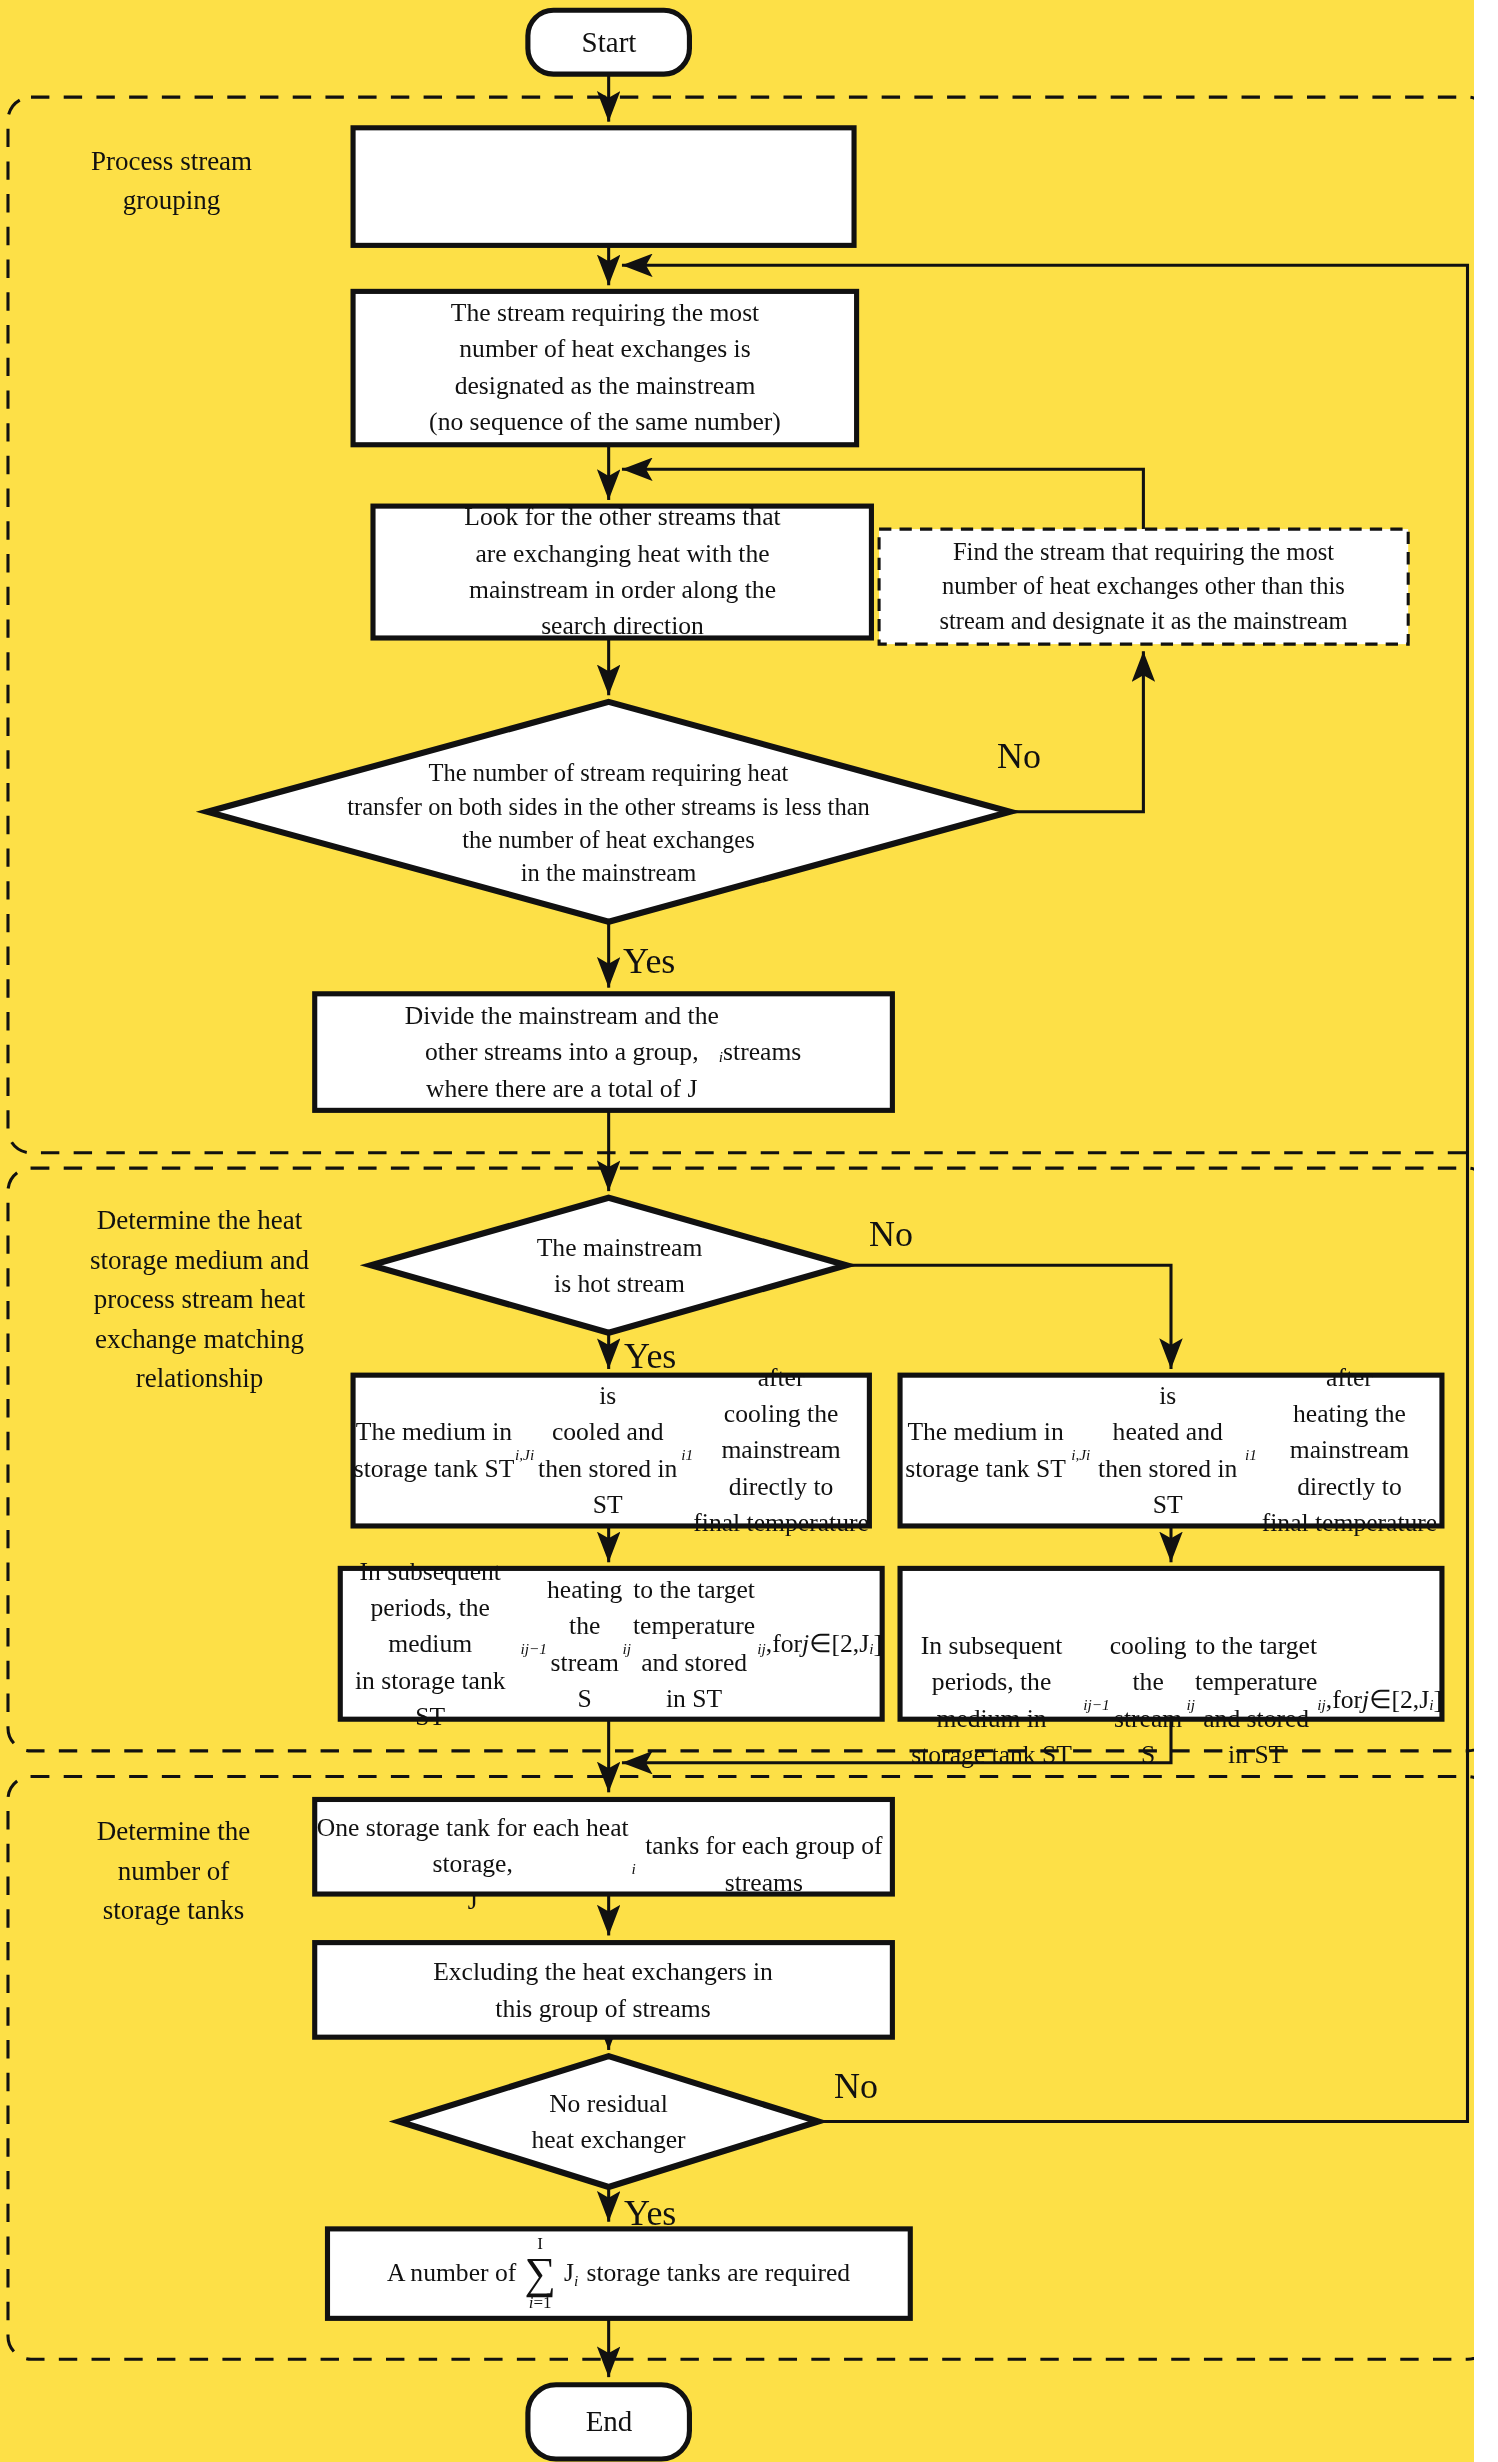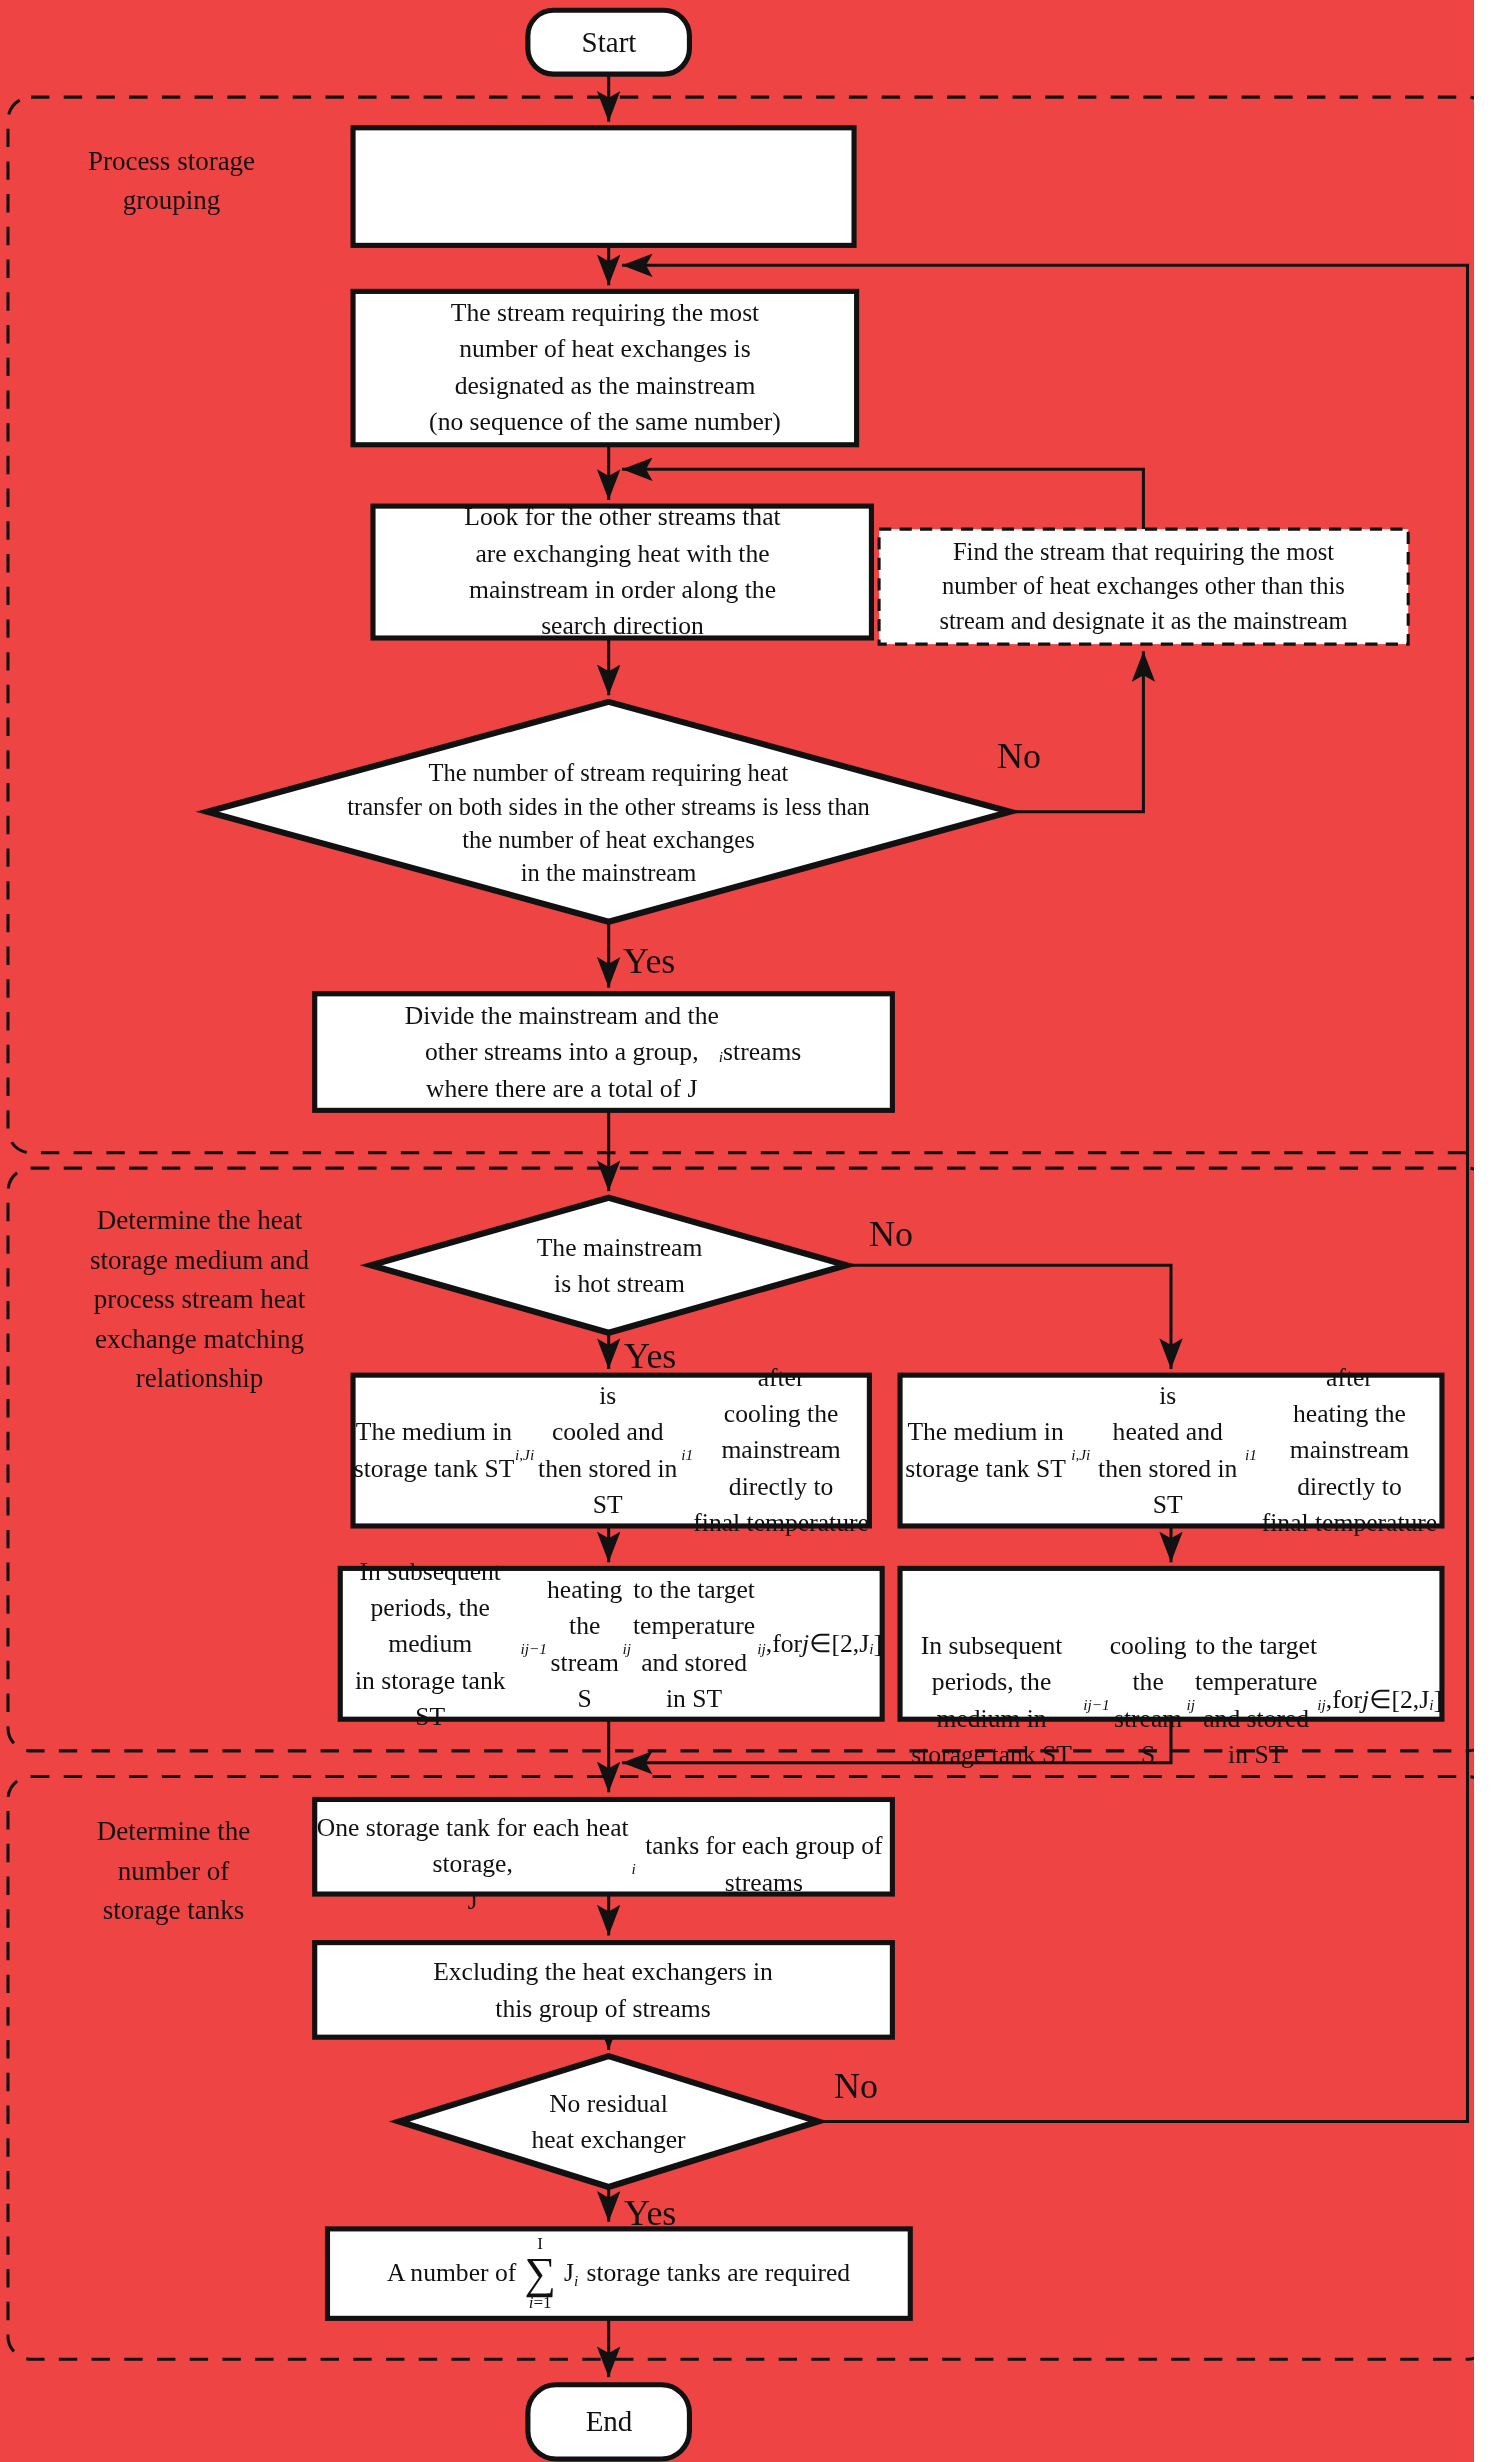--- a/index.html
+++ b/index.html
@@ -1,16 +1,16 @@
 <!DOCTYPE html>
 <html style="font-size:8.2px"><head>
 <meta charset="utf-8">
 <style>
   html,body{margin:0;padding:0;background:#ffffff;}
-  #canvas{position:relative;width:1474px;height:2462px;background:#ef4444;overflow:hidden;
+  #canvas{position:relative;width:1474px;height:2462px;background:#fde047;overflow:hidden;
           font-family:"Liberation Serif",serif;color:#111111;}
   #wires{position:absolute;left:0;top:0;}
   .node-text{position:absolute;display:flex;align-items:center;justify-content:center;
              text-align:center;font-size:25.6px;line-height:1.42;color:#111111;}
   .pre{white-space:pre-line;}
   .section-label{font-size:27px;line-height:1.46;}
   .terminal{font-size:29px;}
   .branch{position:absolute;font-size:36px;color:#111111;}
   .diam-sm{font-size:25.6px;line-height:1.38;}
   .diam-lg{font-size:24.5px;line-height:1.36;}
@@ -76,21 +76,21 @@
       <rect x="615" y="3800" width="1130" height="185"></rect>
       <polygon points="1190,4022 1600,4150 1190,4278 780,4150" stroke-width="12"></polygon>
       <rect x="640" y="4360" width="1140" height="175"></rect>
       <rect x="1032" y="4665" width="316" height="145" rx="55"></rect>
     </g>
   </svg>
 
   <div class="node-text terminal" style="left:528px;top:10.2px;width:162px;height:64px;">Start</div>
   <div class="node-text terminal" style="left:528px;top:2385px;width:162px;height:74px;">End</div>
 
-  <div class="node-text section-label pre" style="left:49px;top:139px;width:245px;height:84px;">Process storage
+  <div class="node-text section-label pre" style="left:49px;top:139px;width:245px;height:84px;">Process stream
 grouping</div>
   <div class="node-text section-label pre" style="left:28px;top:1199px;width:343px;height:202px;">Determine the heat
 storage medium and
 process stream heat
 exchange matching
 relationship</div>
   <div class="node-text section-label pre" style="left:61px;top:1810px;width:225px;height:123px;">Determine the
 number of
 storage tanks</div>
 

